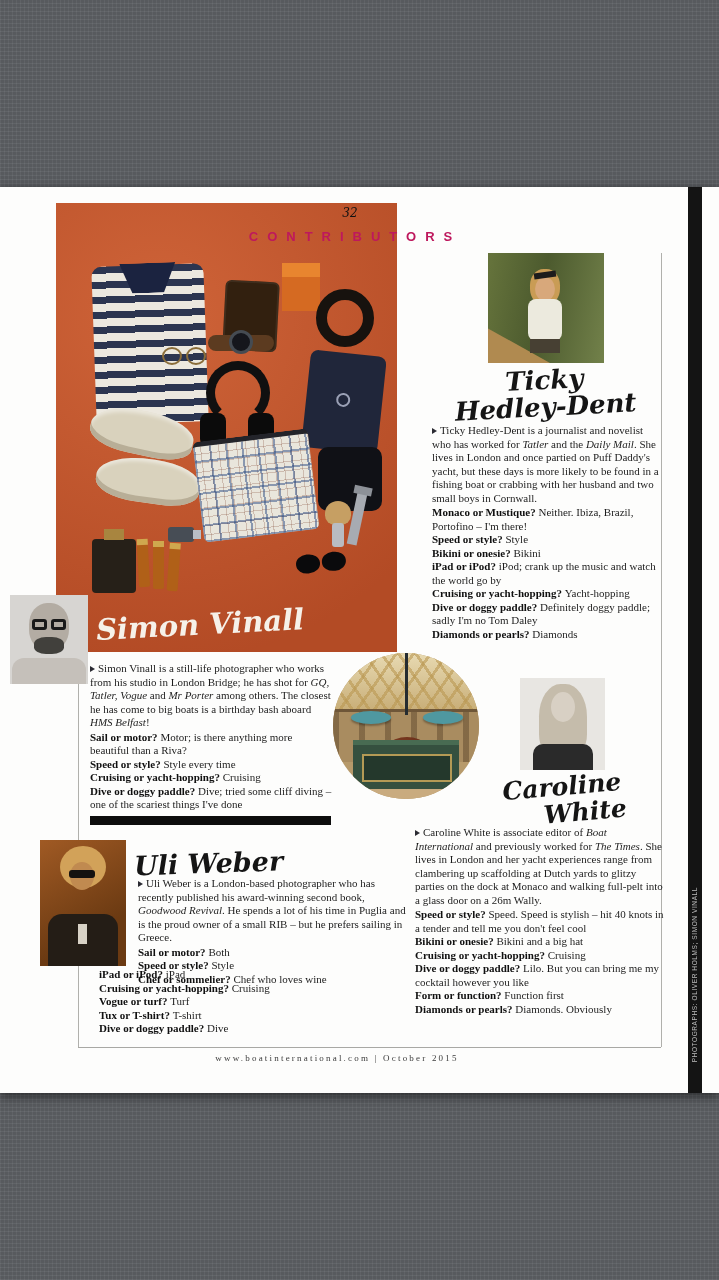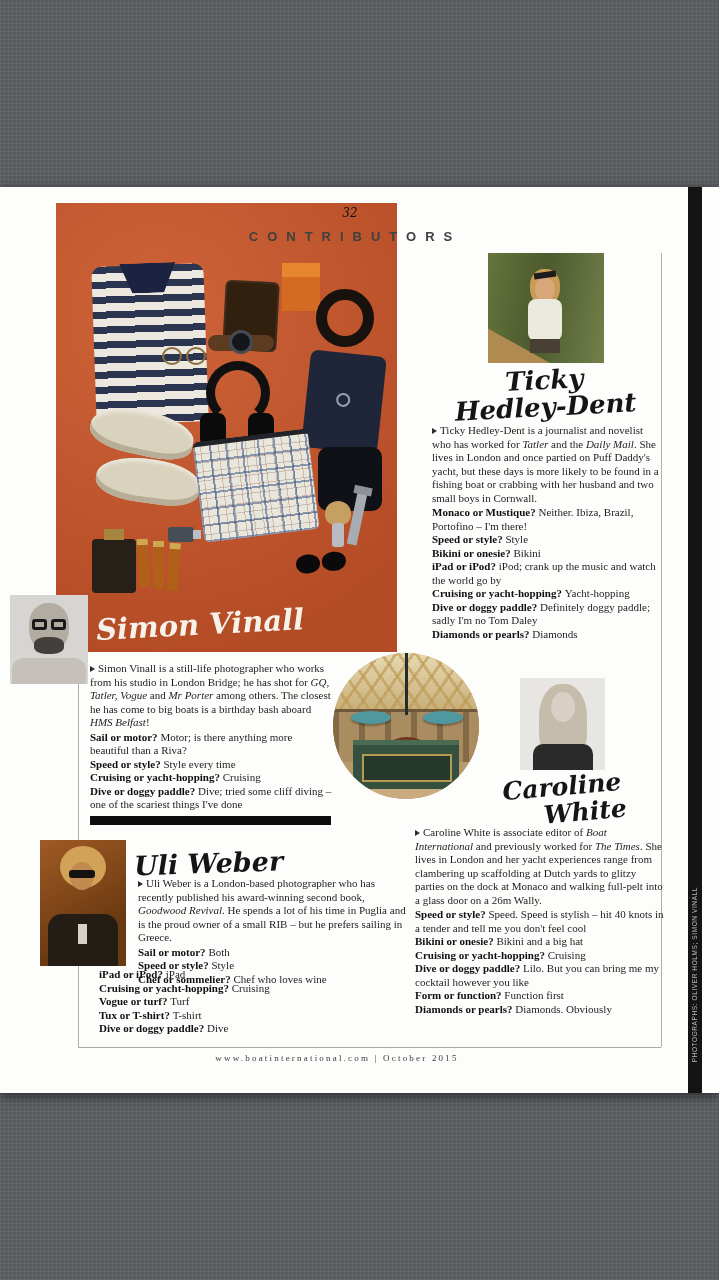--- a/index.html
+++ b/index.html
@@ -14,21 +14,21 @@
   .abs{position:absolute;}
   .body-text{font-family:"Liberation Serif", serif;font-size:11px;line-height:13.5px;color:#1d1d1d;}
   .bio{margin:0 0 1px 0;}
   .qa{margin:0;}
   .qa .q{font-weight:bold;color:#101010;}
   .bullet{display:inline-block;width:0;height:0;border-left:5px solid #2b2b33;
     border-top:3.5px solid transparent;border-bottom:3.5px solid transparent;margin-right:3px;}
   .script{font-family:"DejaVu Serif", serif;font-style:italic;font-weight:bold;color:#151515;}
   .kicker{font-family:"DejaVu Serif", serif;font-style:italic;font-size:12px;color:#111;text-align:center;}
   .title{font-family:"Liberation Sans", sans-serif;font-weight:700;font-size:13px;letter-spacing:9px;
-    color:#404040;text-align:center;white-space:nowrap;}
+    color:#be185d;text-align:center;white-space:nowrap;}
   .photo{position:absolute;overflow:hidden;}
   .footer-text{font-family:"Liberation Serif", serif;font-size:9px;letter-spacing:2.2px;color:#3c3c3c;text-align:center;}
   .credits-strip{position:absolute;left:688px;top:0;width:14px;height:906px;background:#141414;}
   .credits-text{position:absolute;left:3px;top:700px;writing-mode:vertical-rl;transform:rotate(180deg);
     font-family:"Liberation Sans", sans-serif;font-size:6.5px;letter-spacing:0.6px;color:#bdbdbd;white-space:nowrap;}
   
   .orange-block{position:absolute;left:56px;top:16px;width:341px;height:449px;background:#c75329;
     background-image:radial-gradient(circle at 30% 25%, rgba(255,200,150,0.14), rgba(0,0,0,0.10) 85%);}
   .item{position:absolute;}
   .shirt{left:38px;top:62px;width:112px;height:158px;border-radius:10px 10px 6px 6px;transform:rotate(-2deg);

